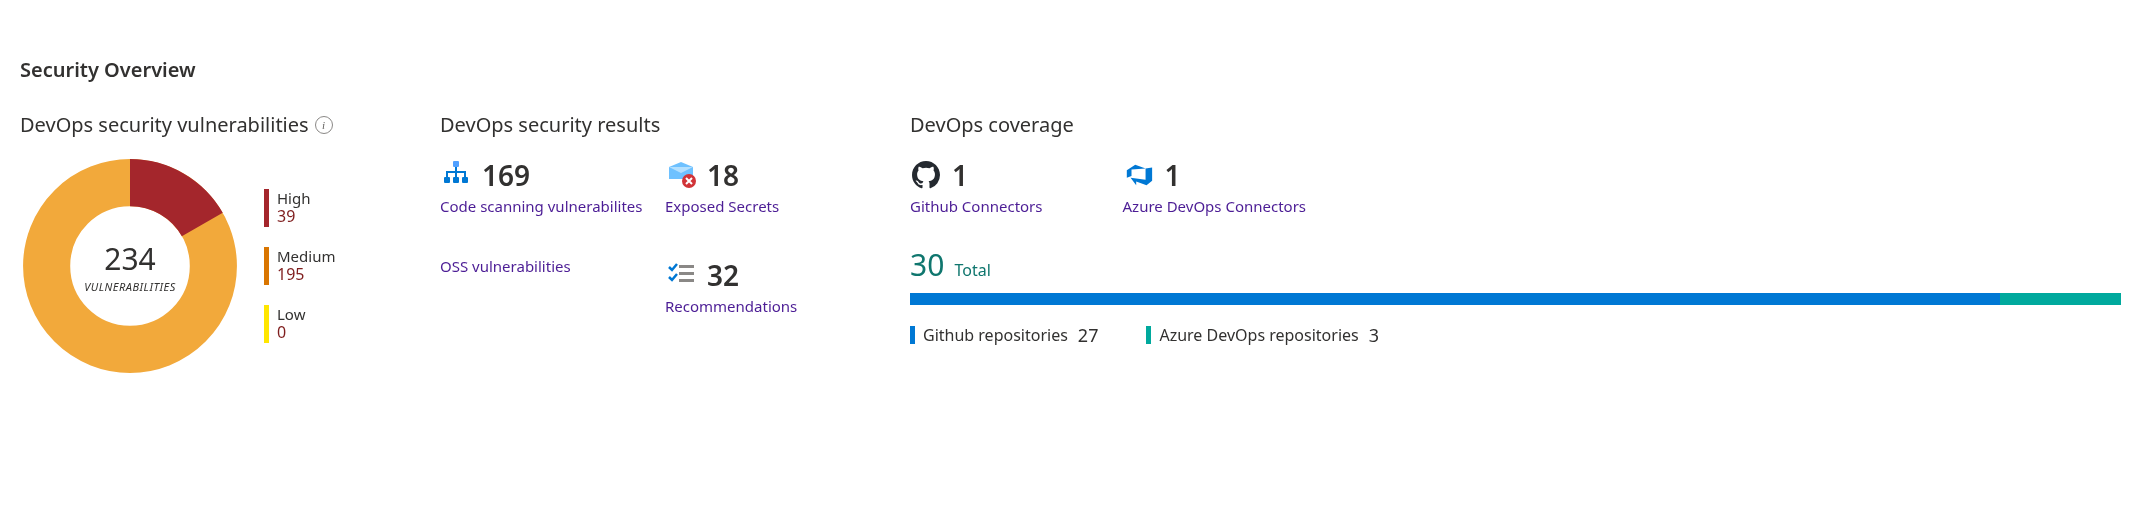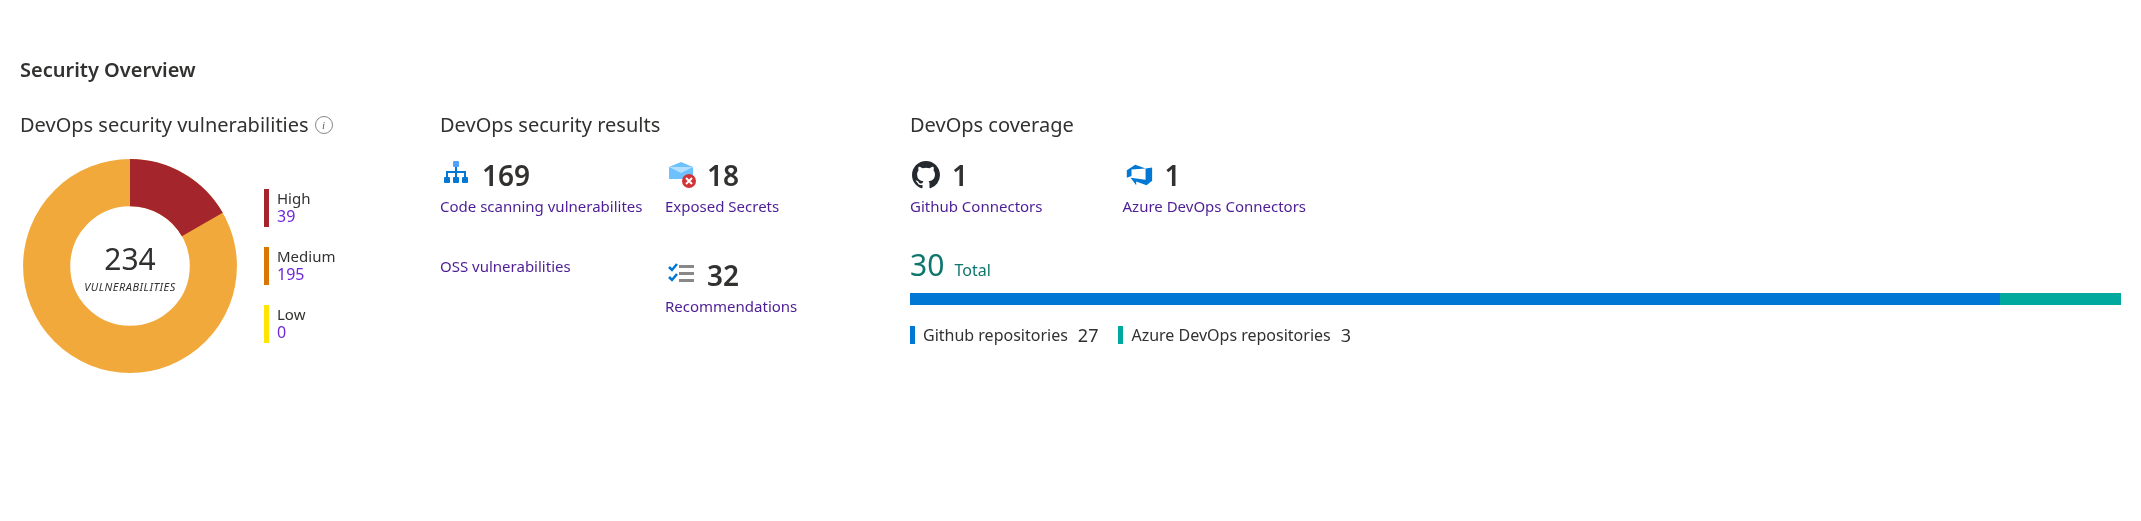--- a/index.html
+++ b/index.html
@@ -54,21 +54,21 @@
       transform: translate(-50%, -50%);
       text-align: center;
     }
     .donut-center .count { font-size: 30px; font-weight: 400; color: #323130; }
     .donut-center .sub { font-size: 11px; letter-spacing: 0.5px; color: #323130; font-style: italic; }
     .legend { display: flex; flex-direction: column; gap: 20px; }
     .legend-item { display: flex; align-items: flex-start; gap: 8px; }
     .legend-bar { width: 5px; height: 38px; border-radius: 0; }
     .legend-text { display: flex; flex-direction: column; line-height: 1.2; }
     .legend-label { font-size: 15px; color: #323130; }
-    .legend-value { font-size: 16px; color: #6d28d9; }
+    .legend-value { font-size: 16px; color: #7f1d1d; }
 
     
     .results-panel { width: 430px; }
     .results-grid {
       display: grid;
       grid-template-columns: 1fr 1fr;
       row-gap: 40px;
       column-gap: 20px;
     }
     .stat { display: flex; flex-direction: column; gap: 2px; }
@@ -84,21 +84,21 @@
     .total-line .total-num { font-size: 30px; font-weight: 400; margin-right: 6px; }
     .bar {
       display: flex;
       height: 12px;
       width: 100%;
       border-radius: 0;
       overflow: hidden;
       margin-bottom: 18px;
     }
     .bar-seg { height: 100%; }
-    .bar-legend { display: flex; gap: 20px; font-size: 16px; align-items: center; }
+    .bar-legend { display: flex; gap: 48px; font-size: 16px; align-items: center; }
     .bar-legend-item { display: flex; align-items: center; gap: 8px; }
     .bar-swatch { width: 5px; height: 18px; display: inline-block; }
     .bar-legend-item .val { font-weight: 400; font-size: 18px; margin-left: 2px; }
   </style>
 </head>
 <body>
 
 <div class="title">Security Overview</div>
 
 <div class="row">

